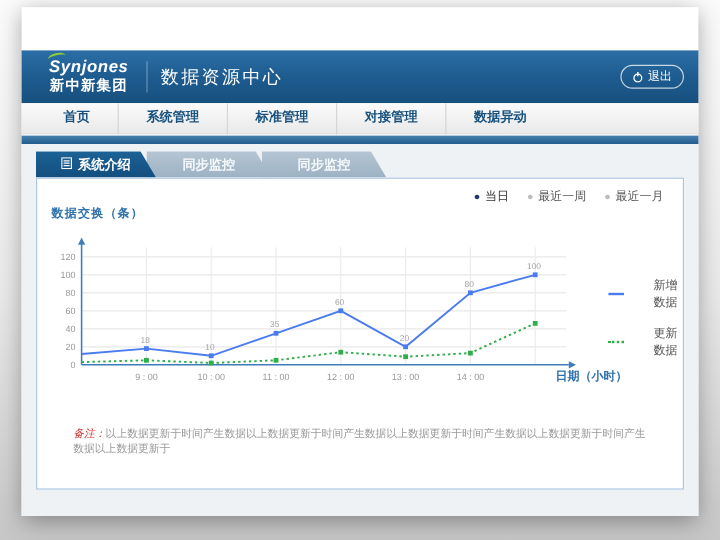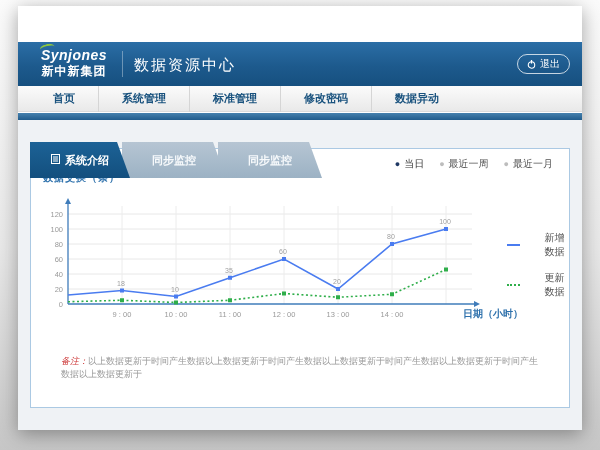--- a/index.html
+++ b/index.html
@@ -21,21 +21,21 @@
 
   
   .navbar { position:absolute; left:0; top:80px; width:100%; height:26px; background:linear-gradient(180deg,#fbfbfb,#e9e9e9); border-bottom:1px solid #dcdcdc; display:flex; align-items:center; padding-left:12px; }
   .nav-item { font-size:11px; font-weight:bold; color:#19527e; padding:0 23px; line-height:26px; border-right:1px solid #d5d5d5; cursor:pointer;font-family:Liberation Mono, monospace; }
   .nav-item:last-child { border-right:none; }
   .bluestrip { position:absolute; left:0; top:107px; width:100%; height:7px; background:linear-gradient(180deg,#4681ae,#215c8c); }
 
   
   .content { position:absolute; left:0; top:114px; width:100%; height:310px; background:#eff2f5; }
   .tabs { position:absolute; left:12px; top:6px; height:22px; }
-  .tab { position:absolute; top:0; height:36px; display:flex; align-items:center; justify-content:center; gap:5px; font-size:11px; font-weight:bold; color:#fff; cursor:pointer; clip-path:polygon(0 0, calc(100% - 13px) 0, 100% 100%, 0 100%);margin-top:16px; }
+  .tab { position:absolute; top:0; height:22px; display:flex; align-items:center; justify-content:center; gap:5px; font-size:11px; font-weight:bold; color:#fff; cursor:pointer; clip-path:polygon(0 0, calc(100% - 13px) 0, 100% 100%, 0 100%); }
   .tab-active { left:0; width:100px; background:linear-gradient(180deg,#1c6296,#134f7e); z-index:3; }
   .tab-idle { background:linear-gradient(180deg,#b6c5d3,#9cb2c4); color:#f6f9fb; }
   .tab2 { left:92px; width:104px; z-index:2; }
   .tab3 { left:188px; width:104px; z-index:1; }
   .panel { position:absolute; left:12px; top:28px; width:540px; height:260px; background:#fff; border:1px solid #abc9e3; }
 
   
   .filter-group { position:absolute; top:8px; right:16px; display:flex; gap:15px; }
   .filter { display:flex; align-items:center; gap:4px; font-size:10px; color:#555; cursor:pointer; }
   .dot { font-size:9px; line-height:9px; color:#bdbdbd; }
@@ -81,21 +81,21 @@
           </span>
           <span>退出</span>
         </div>
       </div>
     </div>
 
     <div class="navbar">
       <div class="nav-item">首页</div>
       <div class="nav-item">系统管理</div>
       <div class="nav-item">标准管理</div>
-      <div class="nav-item">修改密码</div>
+      <div class="nav-item">对接管理</div>
       <div class="nav-item">数据异动</div>
     </div>
     <div class="bluestrip"></div>
 
     <div class="content">
       <div class="tabs">
         <div class="tab tab-idle tab3">
           <span>同步监控</span>
         </div>
         <div class="tab tab-idle tab2">

